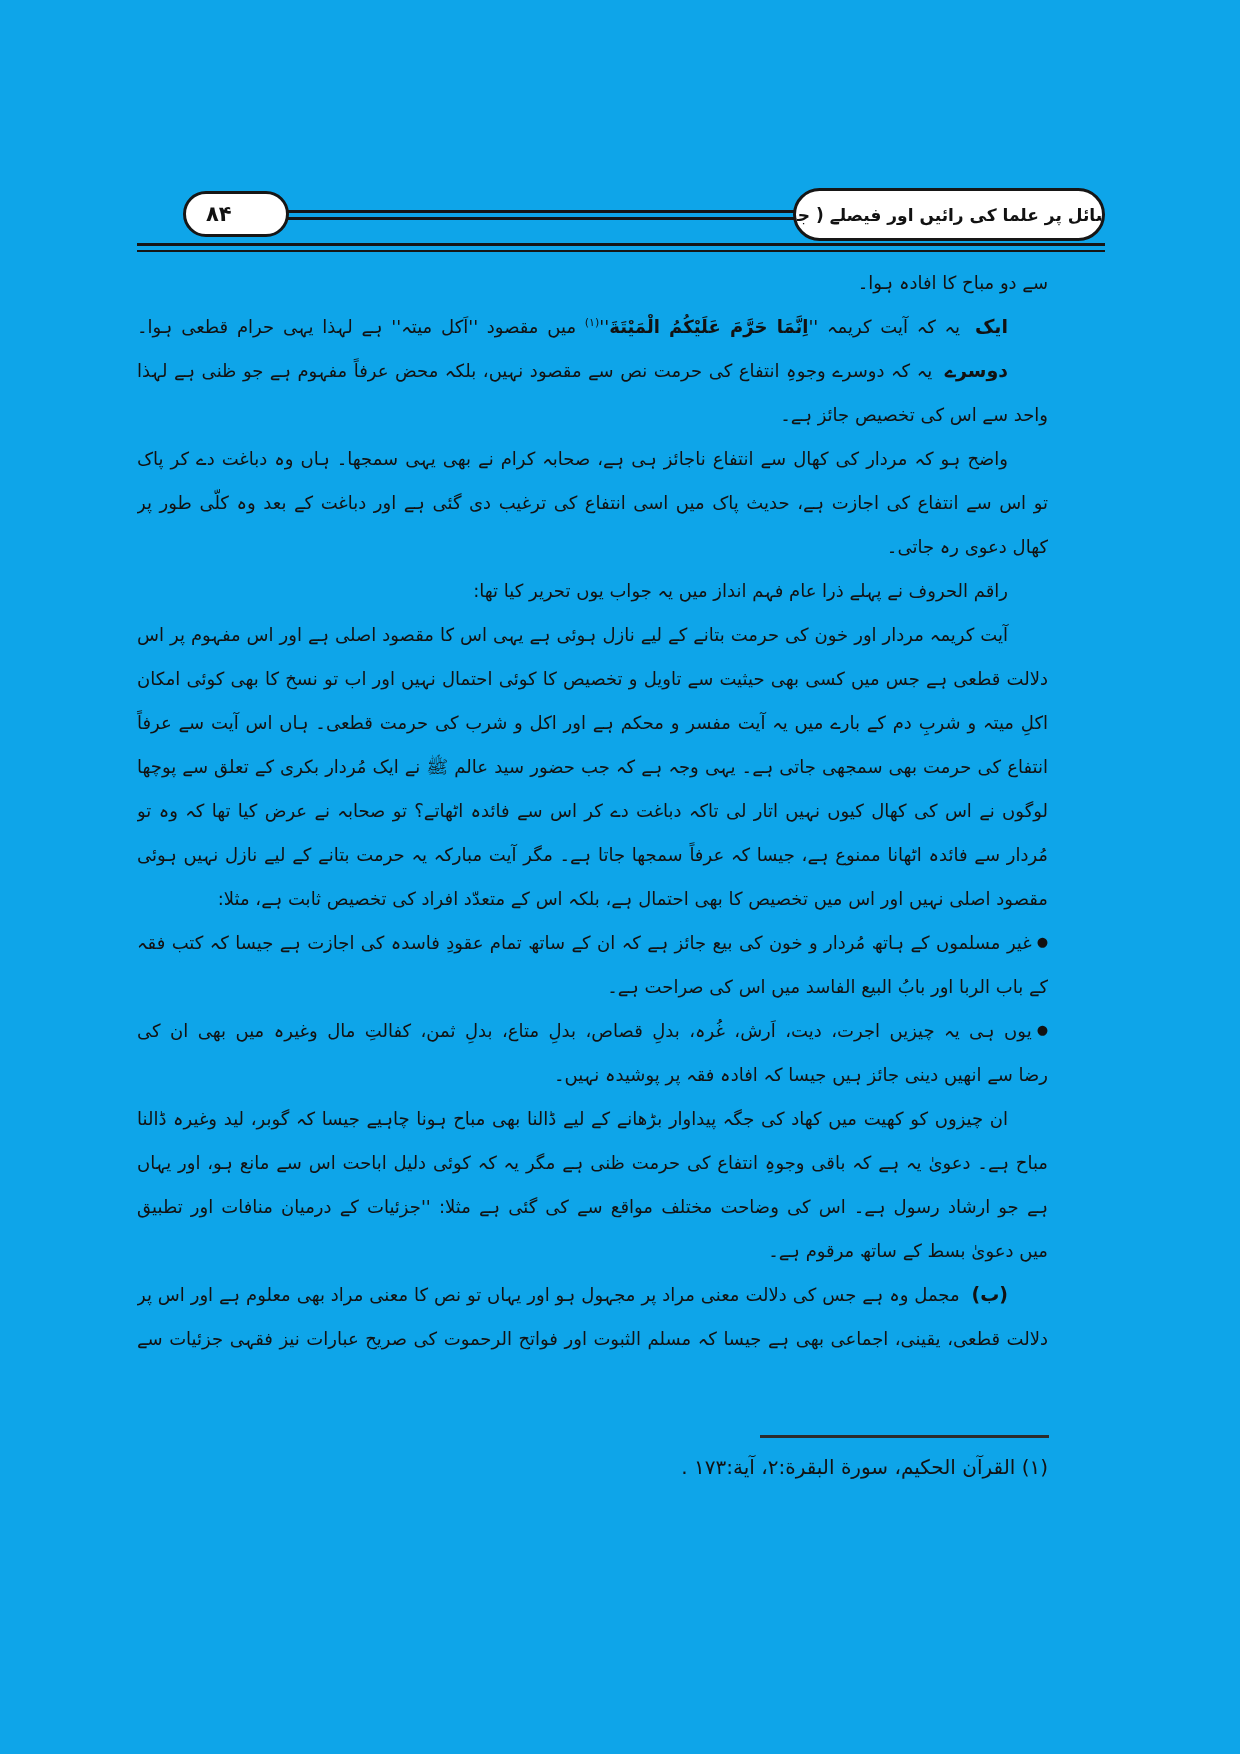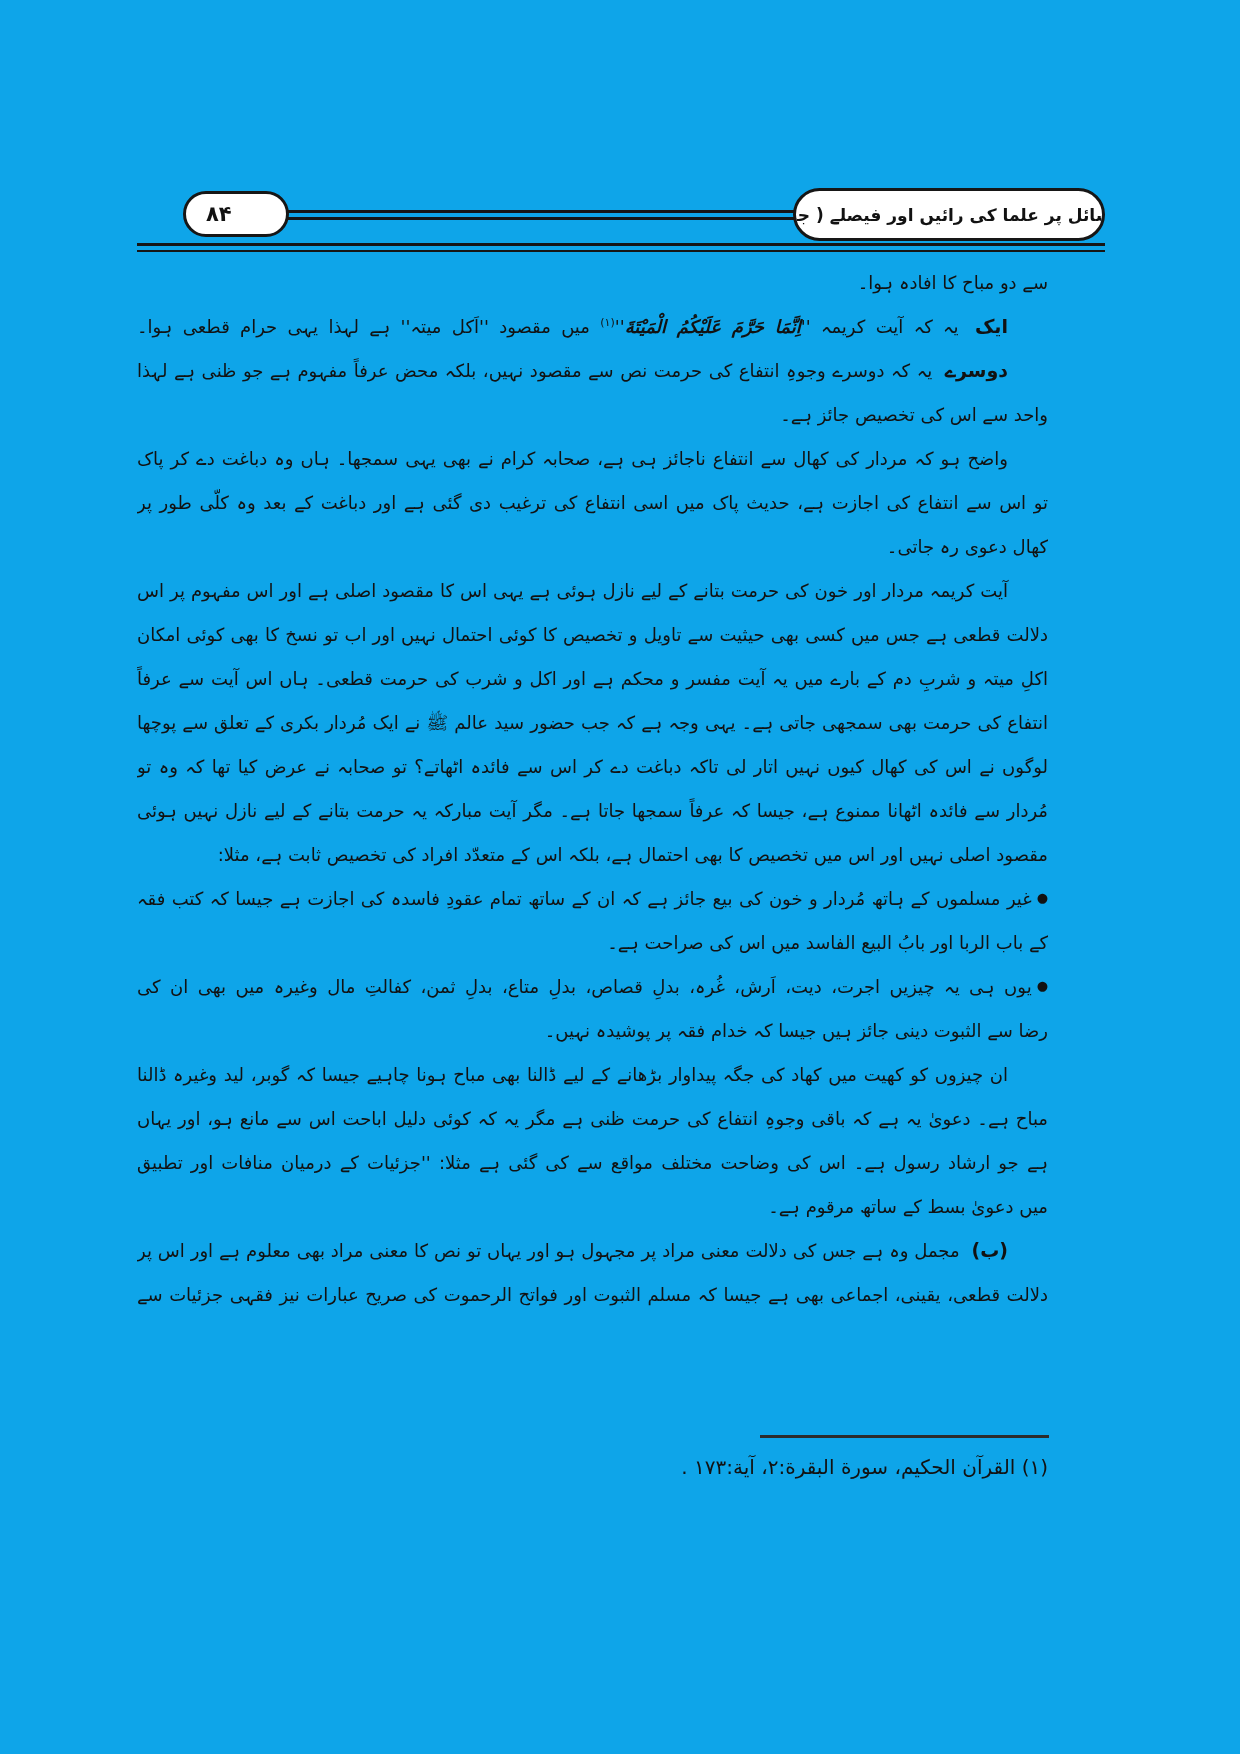--- a/index.html
+++ b/index.html
@@ -30,21 +30,21 @@
   }
   
   .body-text{position:absolute;left:137px;top:259px;width:911px;}
   .line{
     height:44px;line-height:47px;font-size:18px;overflow:hidden;
     text-align:right;direction:rtl;
   }
   .line.just{text-align:justify;text-align-last:justify;}
   .line.indent{padding-right:40px;}
   .lead{font-weight:bold;font-size:19px;padding-left:6px;}
-  .verse{font-weight:bold;font-style:italic;}
+  .verse{font-weight:bold;}
   sup{font-size:11px;line-height:0;}
   .bullet-glyph{font-size:13px;display:inline-block;transform:translateY(-3px);margin-left:5px;}
   
   .footnote-separator{position:absolute;left:760px;top:1435px;width:289px;height:3px;background:#2c2c2c;}
   .footnote-text{
     position:absolute;right:192px;top:1447px;width:860px;
     font-size:20px;text-align:right;direction:rtl;line-height:40px;
   }
 </style>
 </head>
@@ -62,31 +62,32 @@
   <div class="rule-full"></div>
 
   <main class="body-text" id="body-lines">
       <div class="line">سے دو مباح کا افادہ ہوا۔</div>
       <div class="line just indent"><span class="lead">ایک</span> یہ کہ آیت کریمہ ''<span class="verse">اِنَّمَا حَرَّمَ عَلَيْكُمُ الْمَيْتَةَ</span>''<sup>(۱)</sup> میں مقصود ''اَکل میتہ'' ہے لہذا یہی حرام قطعی ہوا۔</div>
       <div class="line just indent"><span class="lead">دوسرے</span> یہ کہ دوسرے وجوہِ انتفاع کی حرمت نص سے مقصود نہیں، بلکہ محض عرفاً مفہوم ہے جو ظنی ہے لہذا خبر</div>
       <div class="line">واحد سے اس کی تخصیص جائز ہے۔</div>
       <div class="line just indent">واضح ہو کہ مردار کی کھال سے انتفاع ناجائز ہی ہے، صحابہ کرام نے بھی یہی سمجھا۔ ہاں وہ دباغت دے کر پاک کرلی جائے</div>
       <div class="line just">تو اس سے انتفاع کی اجازت ہے، حدیث پاک میں اسی انتفاع کی ترغیب دی گئی ہے اور دباغت کے بعد وہ کلّی طور پر مردار کی</div>
       <div class="line">کھال دعوی رہ جاتی۔</div>
+      <div class="line indent">راقم الحروف نے پہلے ذرا عام فہم انداز میں یہ جواب یوں تحریر کیا تھا:</div>
       <div class="line just indent">آیت کریمہ مردار اور خون کی حرمت بتانے کے لیے نازل ہوئی ہے یہی اس کا مقصود اصلی ہے اور اس مفہوم پر اس کی</div>
       <div class="line just">دلالت قطعی ہے جس میں کسی بھی حیثیت سے تاویل و تخصیص کا کوئی احتمال نہیں اور اب تو نسخ کا بھی کوئی امکان نہیں رہا، اس لیے</div>
       <div class="line just">اکلِ میتہ و شربِ دم کے بارے میں یہ آیت مفسر و محکم ہے اور اکل و شرب کی حرمت قطعی۔ ہاں اس آیت سے عرفاً دوسرے وجوہِ</div>
       <div class="line just">انتفاع کی حرمت بھی سمجھی جاتی ہے۔ یہی وجہ ہے کہ جب حضور سید عالم ﷺ نے ایک مُردار بکری کے تعلق سے پوچھا کہ تم</div>
       <div class="line just">لوگوں نے اس کی کھال کیوں نہیں اتار لی تاکہ دباغت دے کر اس سے فائدہ اٹھاتے؟ تو صحابہ نے عرض کیا تھا کہ وہ تو مُردار ہے۔ یعنی</div>
       <div class="line just">مُردار سے فائدہ اٹھانا ممنوع ہے، جیسا کہ عرفاً سمجھا جاتا ہے۔ مگر آیت مبارکہ یہ حرمت بتانے کے لیے نازل نہیں ہوئی کہ یہ اس کا</div>
       <div class="line">مقصود اصلی نہیں اور اس میں تخصیص کا بھی احتمال ہے، بلکہ اس کے متعدّد افراد کی تخصیص ثابت ہے، مثلا:</div>
       <div class="line just"><span class="bullet-glyph">●</span>غیر مسلموں کے ہاتھ مُردار و خون کی بیع جائز ہے کہ ان کے ساتھ تمام عقودِ فاسدہ کی اجازت ہے جیسا کہ کتب فقہ</div>
       <div class="line">کے باب الربا اور بابُ البیع الفاسد میں اس کی صراحت ہے۔</div>
       <div class="line just"><span class="bullet-glyph">●</span>یوں ہی یہ چیزیں اجرت، دیت، اَرش، غُرہ، بدلِ قصاص، بدلِ متاع، بدلِ ثمن، کفالتِ مال وغیرہ میں بھی ان کی</div>
-      <div class="line">رضا سے الثبوت دینی جائز ہیں جیسا کہ خدام فقہ پر پوشیدہ نہیں۔</div>
+      <div class="line">رضا سے انھیں دینی جائز ہیں جیسا کہ افادہ فقہ پر پوشیدہ نہیں۔</div>
       <div class="line just indent">ان چیزوں کو کھیت میں کھاد کی جگہ پیداوار بڑھانے کے لیے ڈالنا بھی مباح ہونا چاہیے جیسا کہ گوبر، لید وغیرہ ڈالنا</div>
       <div class="line just">مباح ہے۔ دعویٰ یہ ہے کہ باقی وجوہِ انتفاع کی حرمت ظنی ہے مگر یہ کہ کوئی دلیل اباحت اس سے مانع ہو، اور یہاں مانع موجود</div>
       <div class="line just">ہے جو ارشاد رسول ہے۔ اس کی وضاحت مختلف مواقع سے کی گئی ہے مثلا: ''جزئیات کے درمیان منافات اور تطبیق نفیس''</div>
       <div class="line">میں دعویٰ بسط کے ساتھ مرقوم ہے۔</div>
       <div class="line just indent"><span class="lead">(ب)</span> مجمل وہ ہے جس کی دلالت معنی مراد پر مجہول ہو اور یہاں تو نص کا معنی مراد بھی معلوم ہے اور اس پر نص کی</div>
       <div class="line just">دلالت قطعی، یقینی، اجماعی بھی ہے جیسا کہ مسلم الثبوت اور فواتح الرحموت کی صریح عبارات نیز فقہی جزئیات سے روز روشن</div>
     </main>
 
   <div class="footnote-separator"></div>
   <div class="footnote-text">

